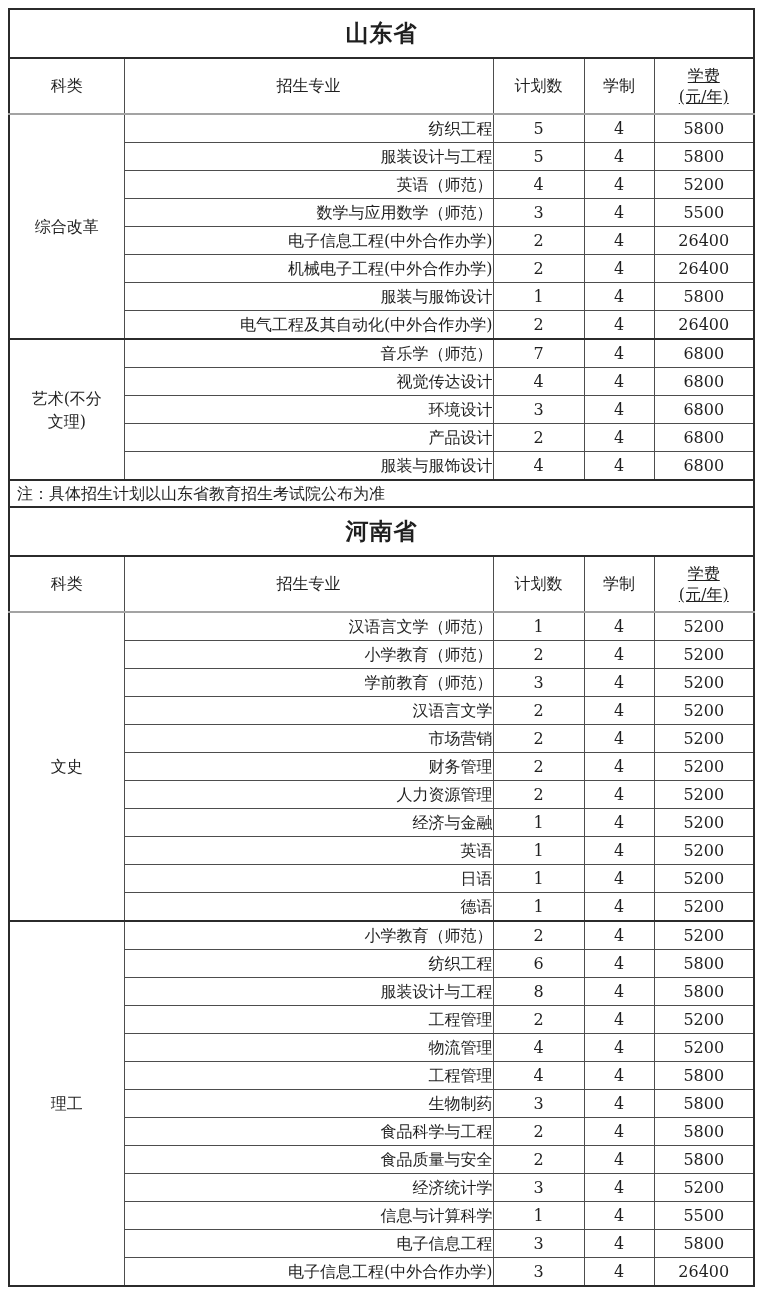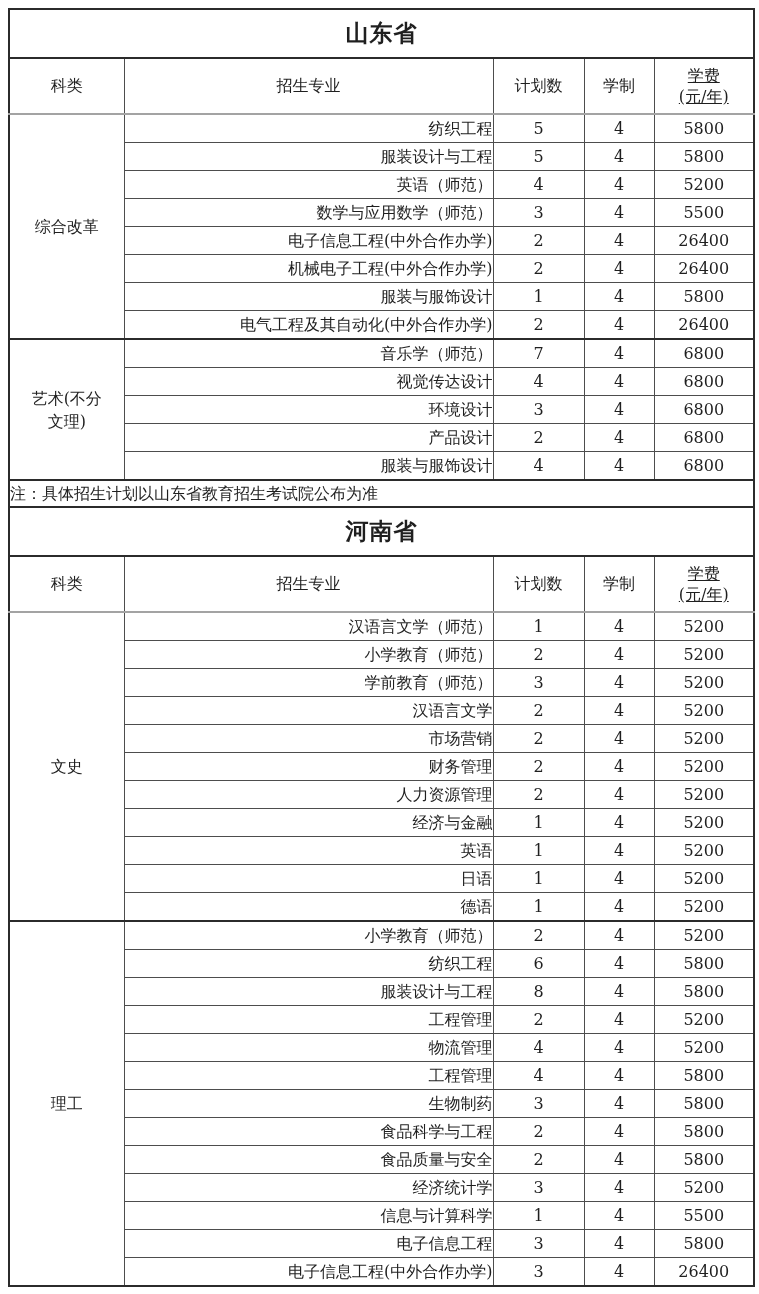--- a/index.html
+++ b/index.html
@@ -55,20 +55,21 @@
     white-space: normal;
   }
 
   td.major-cell { text-align: right; padding-left: 11px; }
 
   tr.group-start td, tr.group-start th { border-top: 2px solid #2b2b2b; }
 
   tr.note-row td {
     border: 2px solid #2b2b2b;
     text-align: left;
+    padding-left: 7px;
     height: 25px;
     line-height: 25px;
   }
 </style>
 </head>
 <body>
 
 <main class="doc">
     <table class="province">
       <colgroup>

